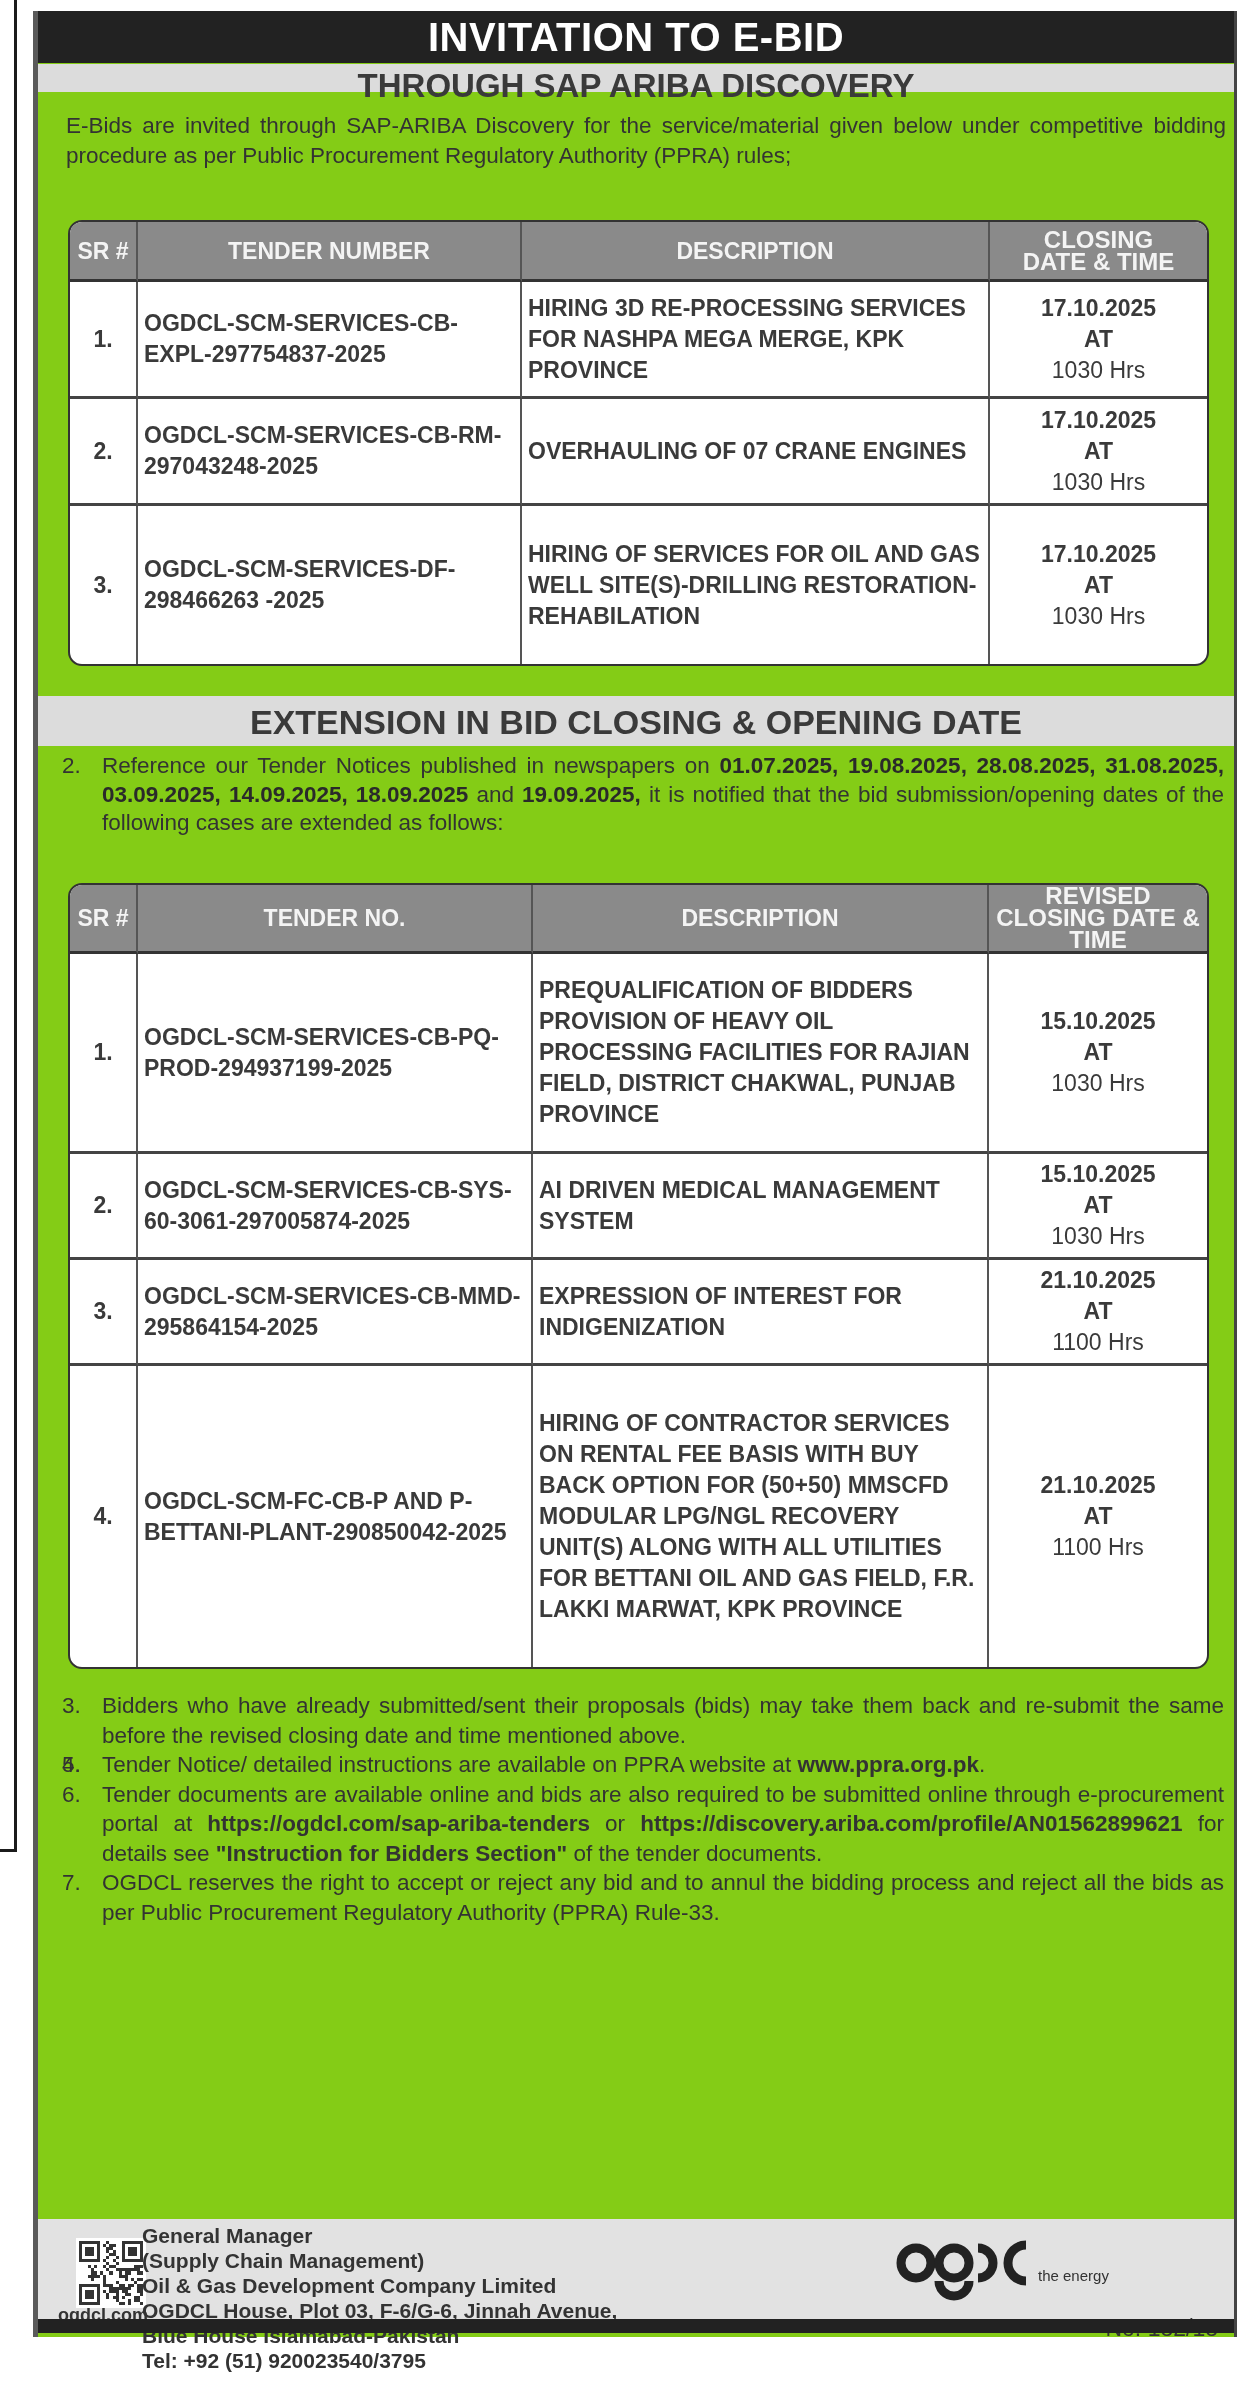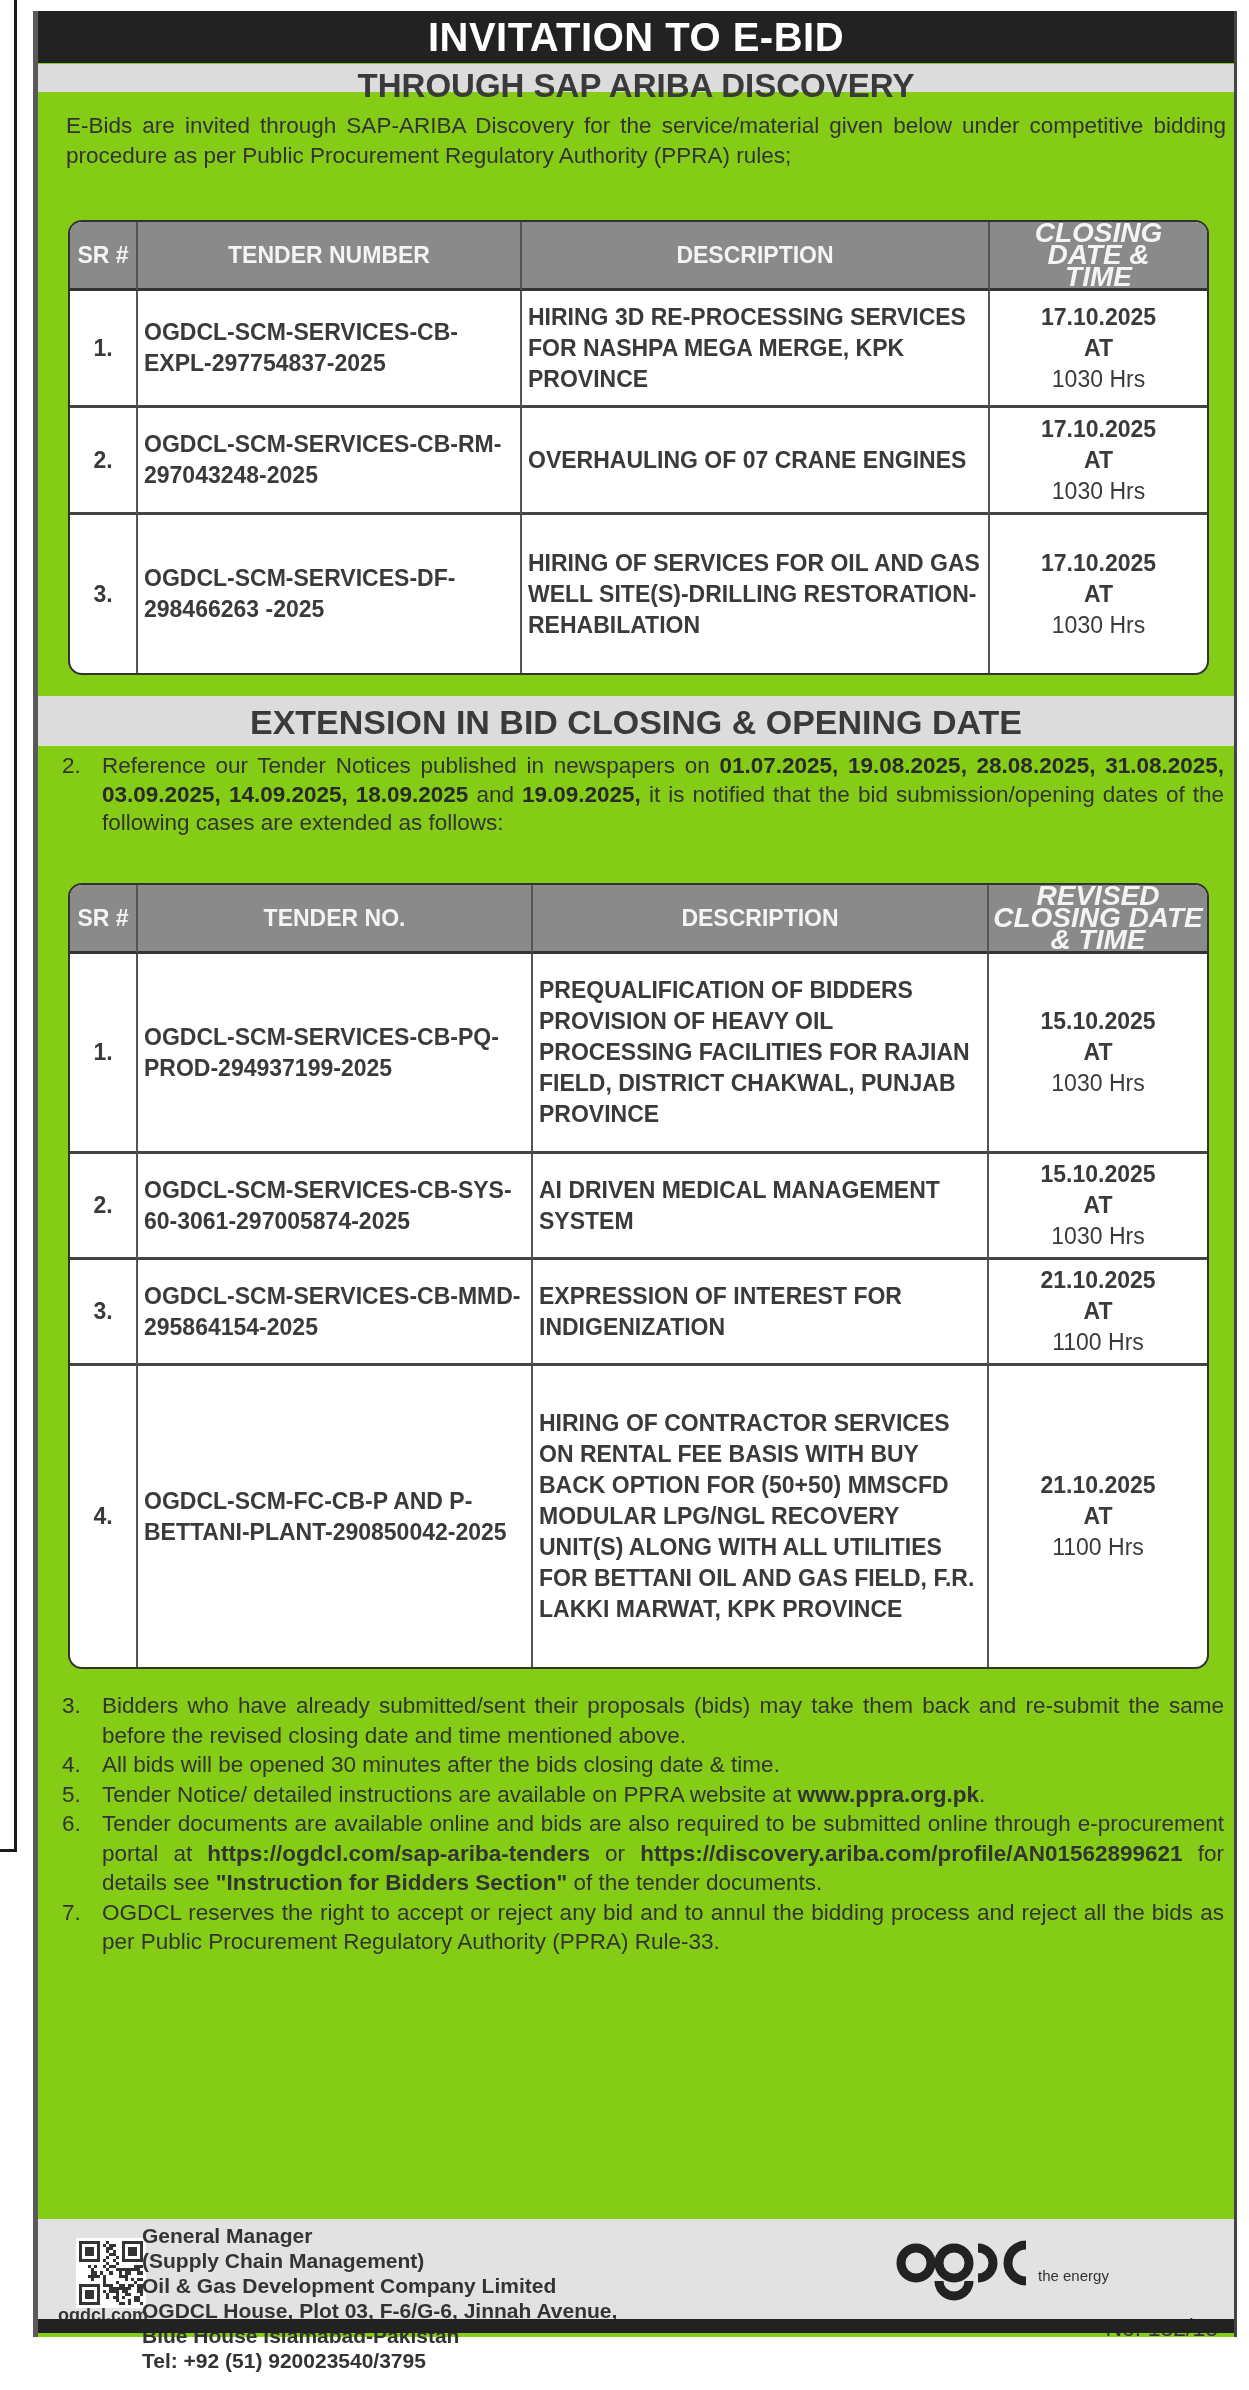--- a/index.html
+++ b/index.html
@@ -26,21 +26,21 @@
   table.tender th { background:#8a8a8a; color:#f4f4f4; font-weight:bold; text-align:center;
                     border-right:2px solid #555; border-bottom:3px solid #333; padding:0; line-height:22px; }
   table.tender th:last-child { border-right:none; }
   table.tender td { border-right:2px solid #555; border-bottom:3px solid #444; padding:0 6px;
                     font-weight:bold; vertical-align:middle; line-height:31px; }
   table.tender td:last-child { border-right:none; text-align:center;margin-left:20px; }
   table.tender td.sr { text-align:center; padding:0; }
   table.tender tr:last-child td { border-bottom:none; }
   .tbl-wrap { position:absolute; border:2px solid #333; border-radius:14px 14px 14px 14px; overflow:hidden; background:#fff; }
   .tbl-wrap table { position:static;border-radius:30px; }
-  .th-small { font-size:28px;font-style:italic; }
+  .th-small { font-size:24px; }
 
   #tbl1-wrap { left:30px; top:209px; width:1137px; }
   #tbl2-wrap { left:30px; top:872px; width:1137px; }
 
   .ext-bar { position:absolute; left:0; right:0; top:685px; height:50px; background:#dcdcdc;
              color:#3a3a3a; font-weight:bold; font-size:34px; text-align:center; line-height:52px; }
 
   .para { position:absolute; font-size:22.5px; line-height:28.5px; color:#333; text-align:justify; }
   .para .num { position:absolute; left:-40px; top:0; }
   .para b { color:#2a2a2a; }
@@ -186,21 +186,21 @@
               <div style="font-weight: bold;">AT</div>
               <div style="font-weight: normal;">1100 Hrs</div>
             </td>
           </tr>
         </tbody>
     </table>
   </div>
 
   <div class="notes" id="notes">
       <p class="note"><span class="num">3.</span><span>Bidders who have already submitted/sent their proposals (bids) may take them back and re-submit the same before the revised closing date and time mentioned above.</span></p>
-      <p class="note"><span class="num">4.</span><span>All bids will be opened 30 minutes after the bids closing date &amp; time.</span></p>
+      <p class="note"><span class="num">4.</span></p>
       <p class="note"><span class="num">5.</span><span>Tender Notice/ detailed instructions are available on PPRA website at </span><b>www.ppra.org.pk</b><span>.</span></p>
       <p class="note"><span class="num">6.</span><span>Tender documents are available online and bids are also required to be submitted online through e-procurement portal at </span><b>https://ogdcl.com/sap-ariba-tenders</b><span> or </span><b>https://discovery.ariba.com/profile/AN01562899621</b><span> for details see </span><b>"Instruction for Bidders Section"</b><span> of the tender documents.</span></p>
       <p class="note"><span class="num">7.</span><span>OGDCL reserves the right to accept or reject any bid and to annul the bidding process and reject all the bids as per Public Procurement Regulatory Authority (PPRA) Rule-33.</span></p>
     </div>
 
   <div class="footer">
     <div class="qr">
       <svg width="64" height="64" viewBox="0 0 21 21" shape-rendering="crispEdges" id="qr-svg">
           <rect x="9" y="0" width="1" height="1" fill="#333"></rect>
           <rect x="8" y="1" width="1" height="1" fill="#333"></rect>

